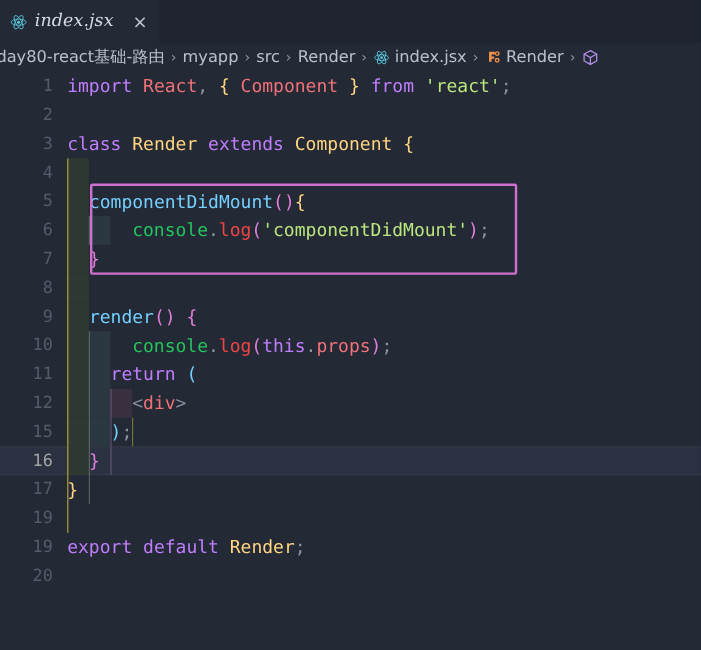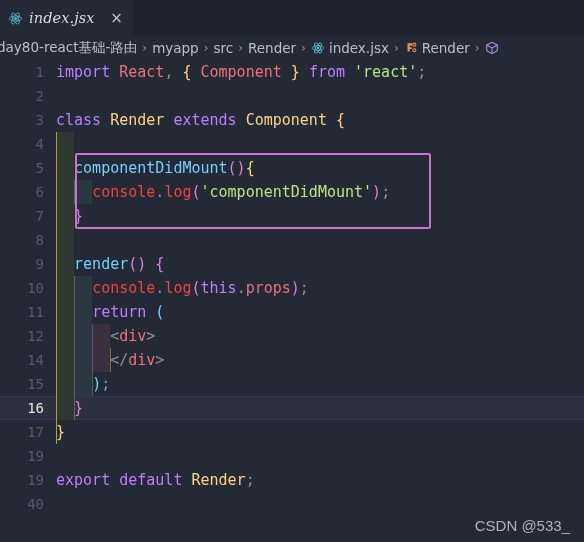--- a/index.html
+++ b/index.html
@@ -139,21 +139,21 @@
     flex: 0 0 54px;
     text-align: right;
     padding-right: 10px;
     box-sizing: border-box;
     font-family: "DejaVu Sans Mono", monospace;
     font-size: 14px;
     color: #545b6b;
     z-index: 2;
     user-select: none;
   }
-  .row.active .gutter { color: #e5e5e5; }
+  .row.active .gutter { color: #a3a3a3; }
   .code {
     position: relative;
     flex: 1 1 auto;
     font-family: "DejaVu Sans Mono", monospace;
     font-size: 15px;
     line-height: 24px;
     white-space: pre;
     color: #cbccc6;
     z-index: 2;
     padding-left: 2px;
@@ -187,21 +187,21 @@
   }
 
   
   .k   { color: #c07eff; }  
   .id  { color: #f07178; }  
   .fn  { color: #ffd580; }  
   .str { color: #bae67e; }  
   .br  { color: #ffd580; }  
   .mth { color: #73d0ff; }  
   .pk  { color: #e07fdb; }  
-  .obj { color: #ef4444; }  
+  .obj { color: #22c55e; padding-left: 18px; }  
   .prop{ color: #ef4444; }  
   .gry { color: #8a91a0; }  
   .tag { color: #f07178; }  
   .txt { color: #cbccc6; }  
 
   
   .hl-box {
     position: absolute;
     border: 2px solid #cf6fd0;
     border-radius: 2px;
@@ -366,29 +366,20 @@
             <div class="ind l2" style="width: 18.06px;"></div>
             <div class="ind l3" style="width: 18.06px;"></div>
           </div>
           <div class="gutter">12</div>
           <div class="code"><span>      </span><span class="gry">&lt;</span><span class="tag">div</span><span class="gry">&gt;</span></div>
         </div>
         <div class="row">
           <div class="indents">
             <div class="ind l1" style="width: 18.06px;"></div>
             <div class="ind l2" style="width: 18.06px;"></div>
-            <div class="ind l3" style="width: 18.06px;"></div>
-          </div>
-          <div class="gutter">14</div>
-          <div class="code"><span>      </span><span class="gry">&lt;/</span><span class="tag">div</span><span class="gry">&gt;</span></div>
-        </div>
-        <div class="row">
-          <div class="indents">
-            <div class="ind l1" style="width: 18.06px;"></div>
-            <div class="ind l2" style="width: 18.06px;"></div>
           </div>
           <div class="gutter">15</div>
           <div class="code"><span>    </span><span class="mth">)</span><span class="gry">;</span></div>
         </div>
         <div class="row active">
           <div class="rowbg"></div>
           <div class="indents">
             <div class="ind l1" style="width: 18.06px;"></div>
           </div>
           <div class="gutter">16</div>
@@ -400,21 +391,21 @@
         </div>
         <div class="row">
           <div class="gutter">19</div>
           <div class="code"></div>
         </div>
         <div class="row">
           <div class="gutter">19</div>
           <div class="code"><span class="k">export</span><span class="txt"> </span><span class="k">default</span><span class="txt"> </span><span class="fn">Render</span><span class="gry">;</span></div>
         </div>
         <div class="row">
-          <div class="gutter">40</div>
+          <div class="gutter">20</div>
           <div class="code"></div>
         </div>
         <div class="guideline" style="left: 56px; top: 72px; height: 24px; background: rgb(184, 169, 58); opacity: 0.95;"></div>
         <div class="guideline" style="left: 56px; top: 96px; height: 24px; background: rgb(184, 169, 58); opacity: 0.95;"></div>
         <div class="guideline" style="left: 56px; top: 120px; height: 24px; background: rgb(184, 169, 58); opacity: 0.95;"></div>
         <div class="guideline" style="left: 74.06px; top: 120px; height: 24px; background: rgb(127, 139, 128); opacity: 0.55;"></div>
         <div class="guideline" style="left: 56px; top: 144px; height: 24px; background: rgb(184, 169, 58); opacity: 0.95;"></div>
         <div class="guideline" style="left: 56px; top: 168px; height: 24px; background: rgb(184, 169, 58); opacity: 0.95;"></div>
         <div class="guideline" style="left: 56px; top: 192px; height: 24px; background: rgb(184, 169, 58); opacity: 0.95;"></div>
         <div class="guideline" style="left: 56px; top: 216px; height: 24px; background: rgb(184, 169, 58); opacity: 0.95;"></div>
@@ -429,16 +420,15 @@
         <div class="guideline" style="left: 92.12px; top: 288px; height: 24px; background: rgb(138, 111, 158); opacity: 0.55;"></div>
         <div class="guideline" style="left: 110.18px; top: 288px; height: 24px; background: rgb(184, 169, 58); opacity: 0.55;"></div>
         <div class="guideline" style="left: 56px; top: 312px; height: 24px; background: rgb(184, 169, 58); opacity: 0.95;"></div>
         <div class="guideline" style="left: 74.06px; top: 312px; height: 24px; background: rgb(127, 139, 128); opacity: 0.55;"></div>
         <div class="guideline" style="left: 92.12px; top: 312px; height: 24px; background: rgb(138, 111, 158); opacity: 0.55;"></div>
         <div class="guideline" style="left: 56px; top: 336px; height: 24px; background: rgb(184, 169, 58); opacity: 0.95;"></div>
         <div class="guideline" style="left: 74.06px; top: 336px; height: 24px; background: rgb(127, 139, 128); opacity: 0.55;"></div>
         <div class="guideline" style="left: 56px; top: 360px; height: 24px; background: rgb(184, 169, 58); opacity: 0.95;"></div>
       </div>
     <div class="hl-box" id="hl-box" style="top: 93px; height: 76px; left: 75px; width: 356px; border-color: rgb(207, 111, 208);"></div>
-    <div class="watermark">CSDN @533_</div>
   </div>
 
 </div>
 
 </body></html>

